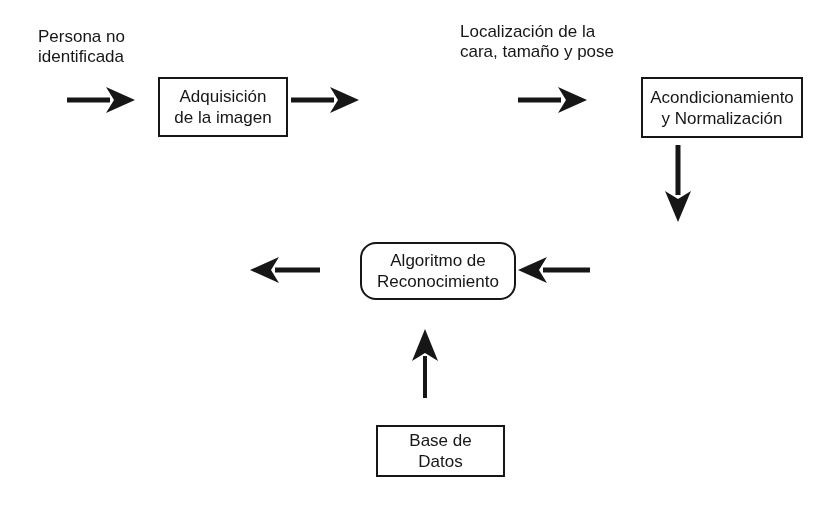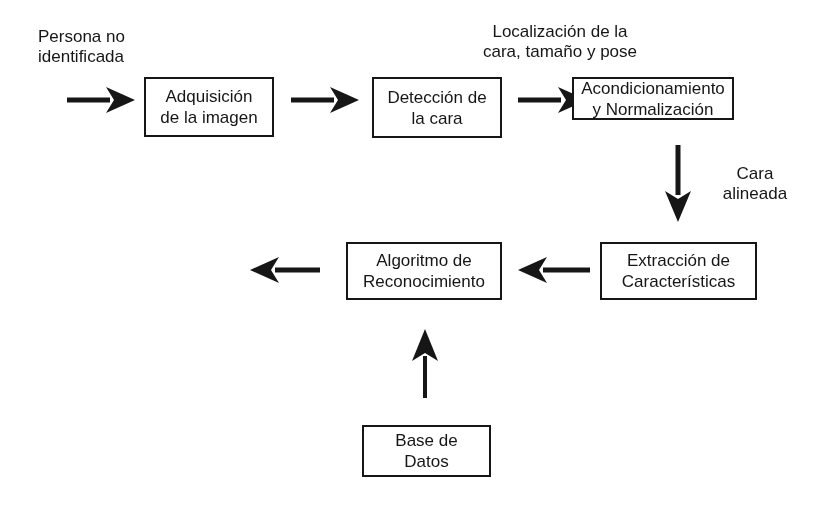--- a/index.html
+++ b/index.html
@@ -28,20 +28,21 @@
     stroke: none;
   }
   .node {
     position: absolute;
     box-sizing: border-box;
     border: 2px solid var(--ink, #161616);
     background: #ffffff;
     display: flex;
     align-items: center;
     justify-content: center;
+    margin-left: 14px;
   }
   .node-text {
     white-space: pre-line;
     text-align: center;
     font-size: 17px;
     line-height: 21px;
   }
   .float-label {
     position: absolute;
     white-space: pre-line;
@@ -83,49 +84,39 @@
       <rect class="arrow-shape" x="423" y="356" width="4" height="42"></rect>
       <polygon class="arrow-shape" points="425,329 412,361 425,353 438,361"></polygon>
     </g>
   </svg>
 
   <div class="node" style="left:144px; top:77px; width:130px; height:60px;">
     <span class="node-text">Adquisición
 de la imagen</span>
   </div>
 
-  <div class="node" style="left:372px; top:77px; width:130px; height:61px;">
-    <span class="node-text">Detección de
-la cara</span>
-  </div>
 
-  <div class="node" style="left:572px; top:77px; width:162px; height:43px;">
+  <div class="node" style="left:627px; top:77px; width:162px; height:61px;">
     <span class="node-text">Acondicionamiento
 y Normalización</span>
   </div>
 
-  <div class="node" style="left:600px; top:242px; width:157px; height:58px;">
-    <span class="node-text">Extracción de
-Características</span>
-  </div>
 
-  <div class="node" style="left:346px; top:242px; width:156px; height:58px;">
+  <div class="node" style="left:346px; top:242px; width:156px; height:58px;border-radius:16px;">
     <span class="node-text">Algoritmo de
 Reconocimiento</span>
   </div>
 
   <div class="node" style="left:362px; top:425px; width:129px; height:52px;">
     <span class="node-text">Base de
 Datos</span>
   </div>
 
   <div class="float-label" style="left:38px; top:27px; width:120px; text-align:left;">Persona no
 identificada</div>
 
-  <div class="float-label" style="left:460px; top:22px; width:200px; text-align:center;">Localización de la
+  <div class="float-label" style="left:460px; top:22px; width:200px; ">Localización de la
 cara, tamaño y pose</div>
 
-  <div class="float-label" style="left:703px; top:164px; width:104px; text-align:center;">Cara
-alineada</div>
 
 
 
 </div>
 
 </body></html>

